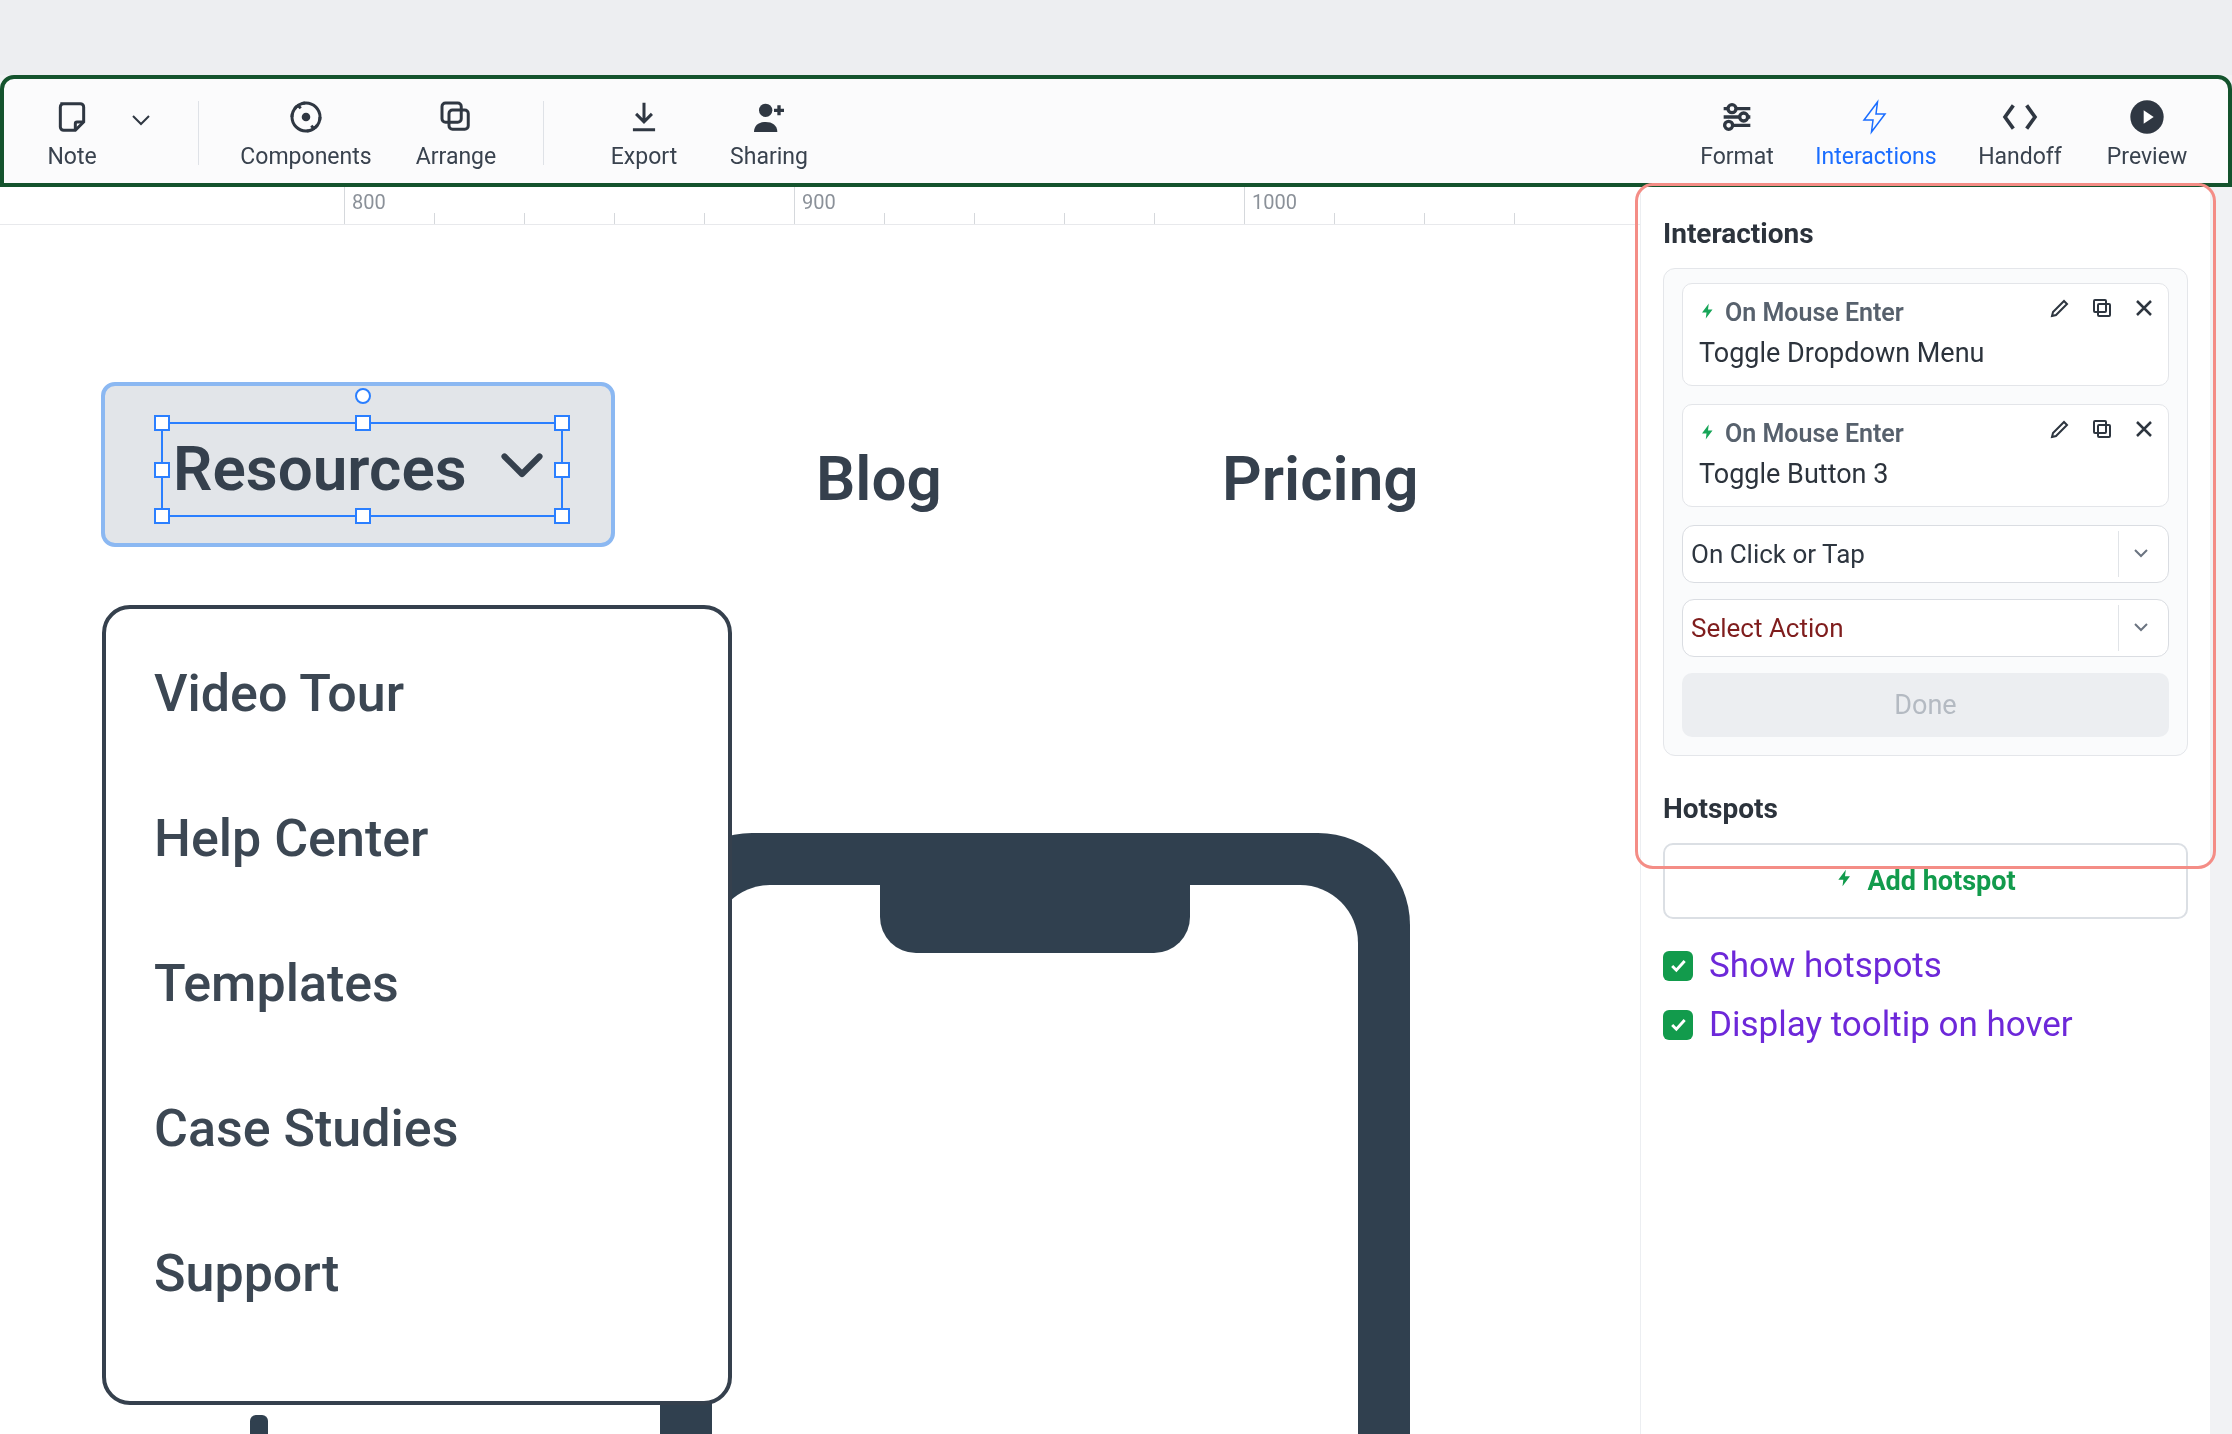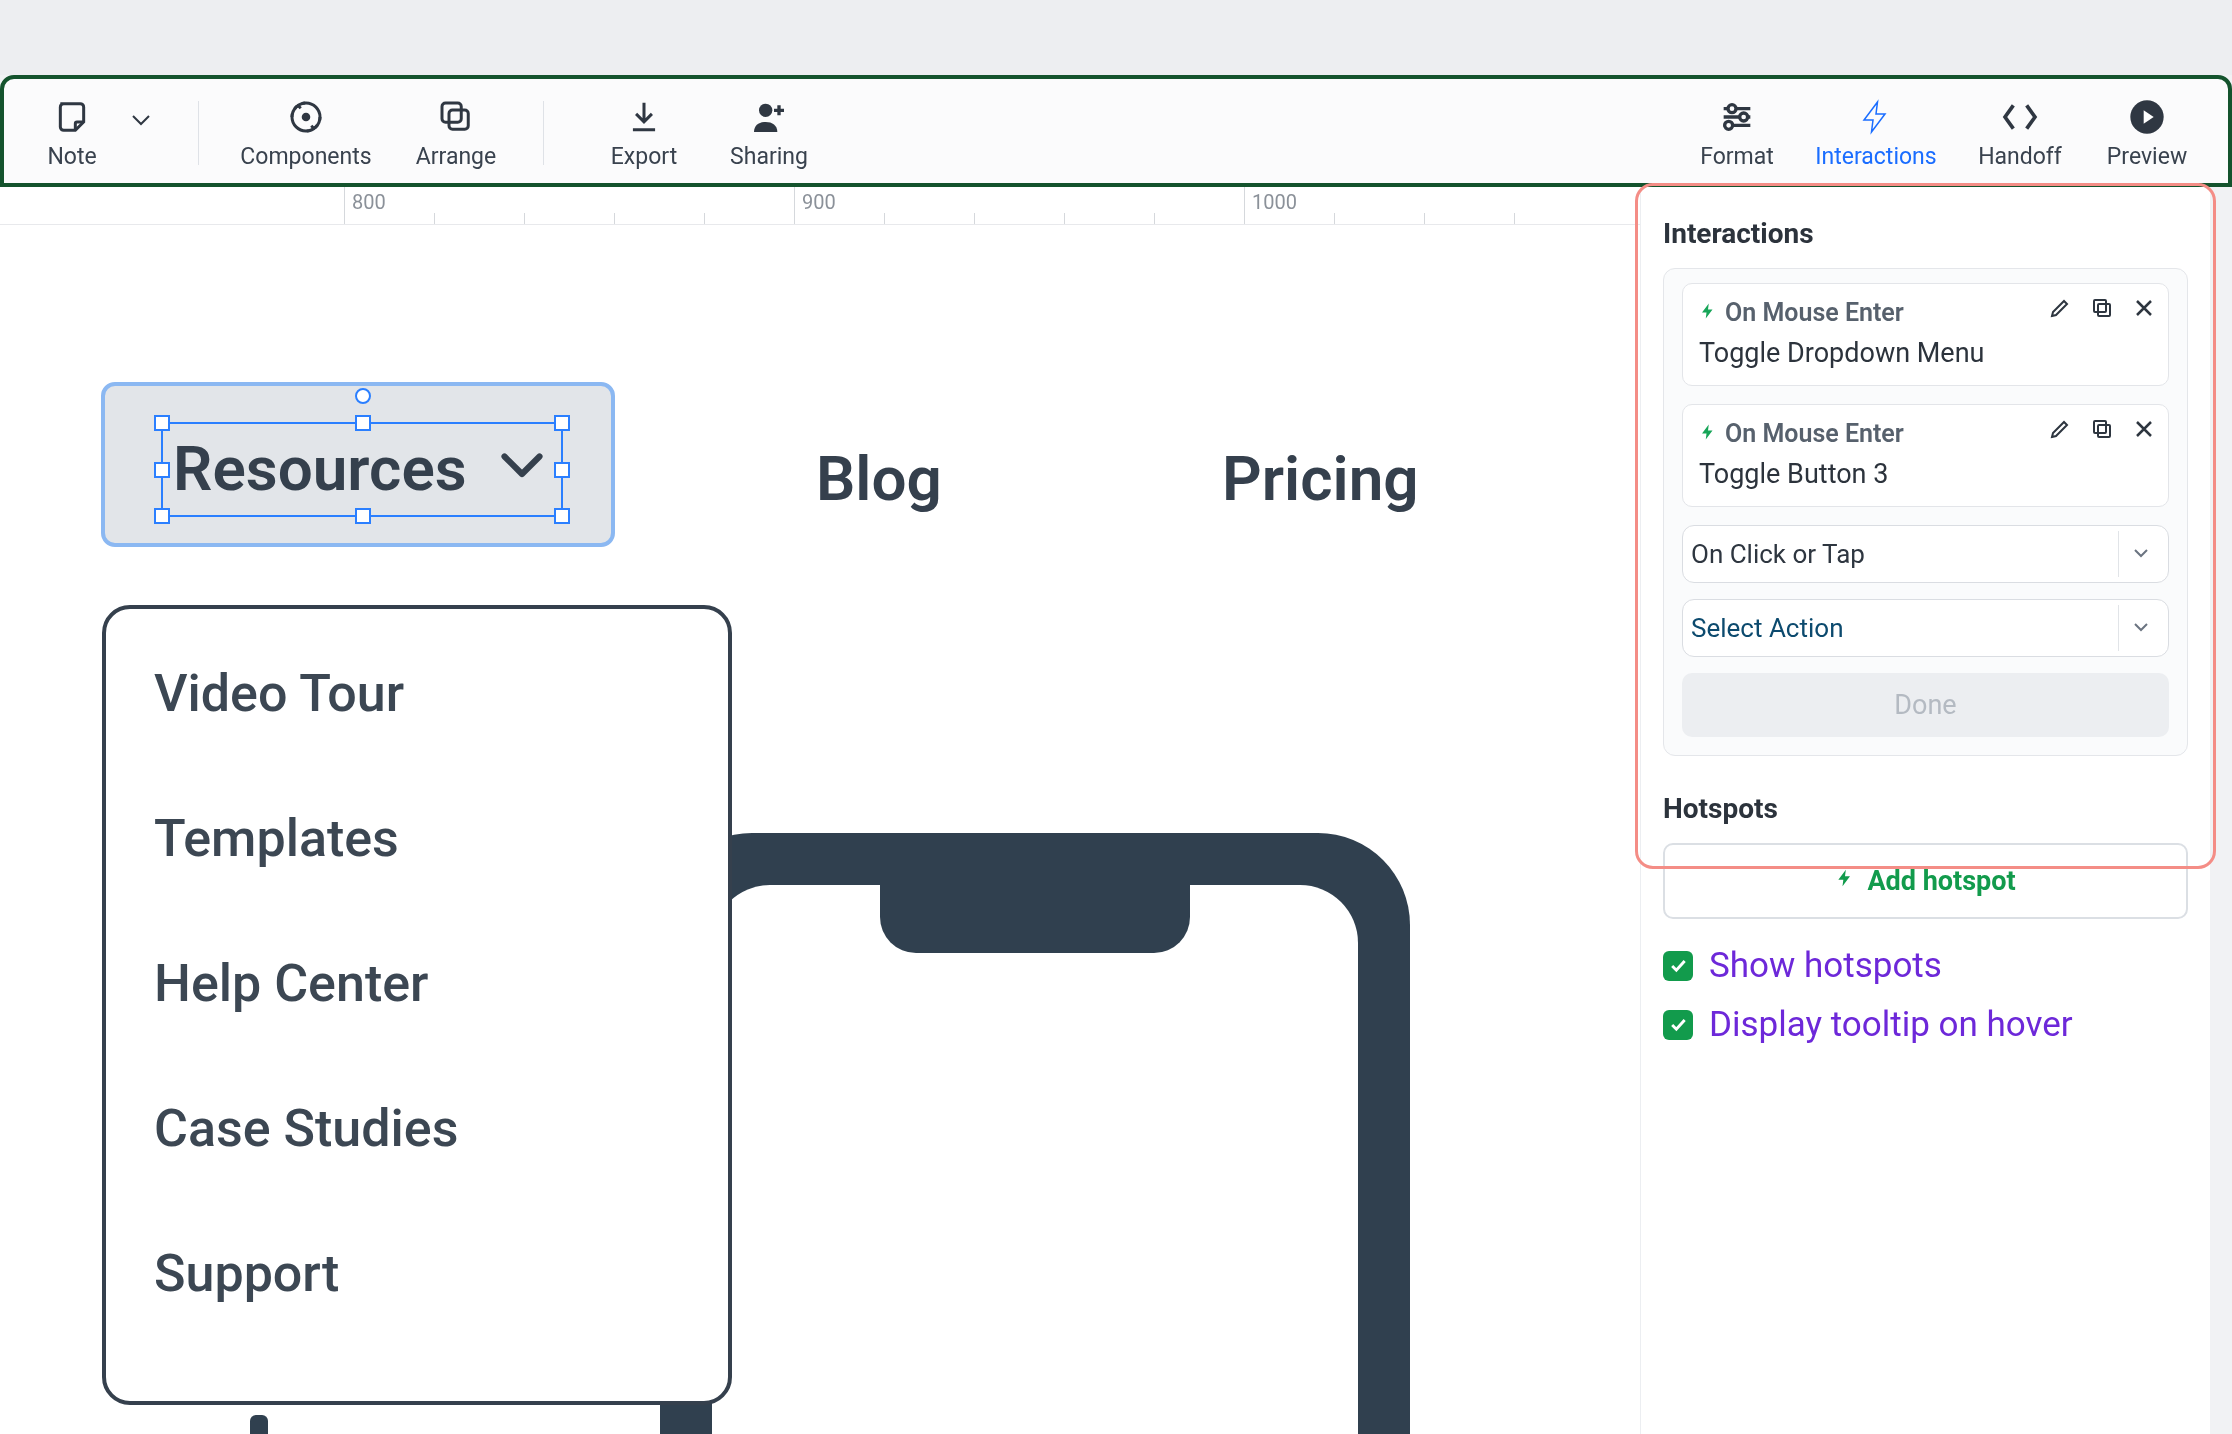--- a/index.html
+++ b/index.html
@@ -68,21 +68,21 @@
     .int-item { background:#fff; border:1px solid #e3e5e9; border-radius:10px; padding:14px 16px 16px; margin-bottom:18px; position:relative; }
     .int-trig { display:flex; align-items:center; gap:8px; }
     .int-trig .bolt { color:#17a558; }
     .int-trig-text { font-size:25px; font-weight:600; color:#57616d; }
     .int-action { font-size:27px; color:#2c333c; margin-top:10px; }
     .int-tools { position:absolute; right:12px; top:12px; display:flex; gap:18px; align-items:center; }
     .int-tools .tool { cursor:pointer; color:#2e3640; }
 
     .sel-box { background:#fff; border:1px solid #dadde2; border-radius:12px; height:58px; display:flex; align-items:center; justify-content:space-between; padding:0 6px 0 8px; margin-bottom:16px; cursor:pointer; }
     .sel-box .txt { font-size:26px; color:#2e3640; }
-    .sel-box.ghost .txt { color:#0c4a6e; }
+    .sel-box.ghost .txt { color:#7f1d1d; }
     .sel-caret-box { width:44px; height:46px; border-left:1px solid #e1e4e8; display:flex; align-items:center; justify-content:center; color:#6b7481; }
 
     .done-btn { width:100%; height:64px; background:#eceef1; border-radius:10px; color:#b4bac2; font-size:27px; display:flex; align-items:center; justify-content:center; cursor:not-allowed; }
 
     .hotspot-btn { width:100%; height:76px; border:2px solid #dbdfe4; border-radius:10px; background:#fff; display:flex; align-items:center; justify-content:center; gap:12px; color:#129b4c; font-weight:700; font-size:27px; cursor:pointer; margin-bottom:26px; }
 
     .chk-row { display:flex; align-items:center; gap:16px; margin-bottom:18px; }
     .chkbox { width:30px; height:30px; background:#129b4c; border-radius:6px; display:flex; align-items:center; justify-content:center; cursor:pointer; }
     .chk-lab { font-size:35px; color:#6d28d9; }
 
@@ -234,22 +234,22 @@
         <div class="notch"></div>
       </div>
     </div>
     <div class="phone-btn"></div>
 
     <div class="nav-link" style="left:816px">Blog</div>
     <div class="nav-link" style="left:1222px">Pricing</div>
 
     <div class="dd">
       <div class="dd-item">Video Tour</div>
+      <div class="dd-item">Help Center</div>
       <div class="dd-item">Templates</div>
-      <div class="dd-item">Help Center</div>
       <div class="dd-item">Case Studies</div>
       <div class="dd-item">Support</div>
     </div>
 
     <div class="sel-wrap">
       <div class="sel-inner">
         <span class="sel-text">Resources</span>
         <span class="sel-chev">
           <svg width="42" height="30" viewBox="0 0 24 16">
               <path d="M2 2l10 10L22 2" fill="none" stroke="#35404d" stroke-width="3.5" stroke-linecap="round" stroke-linejoin="round"></path>

